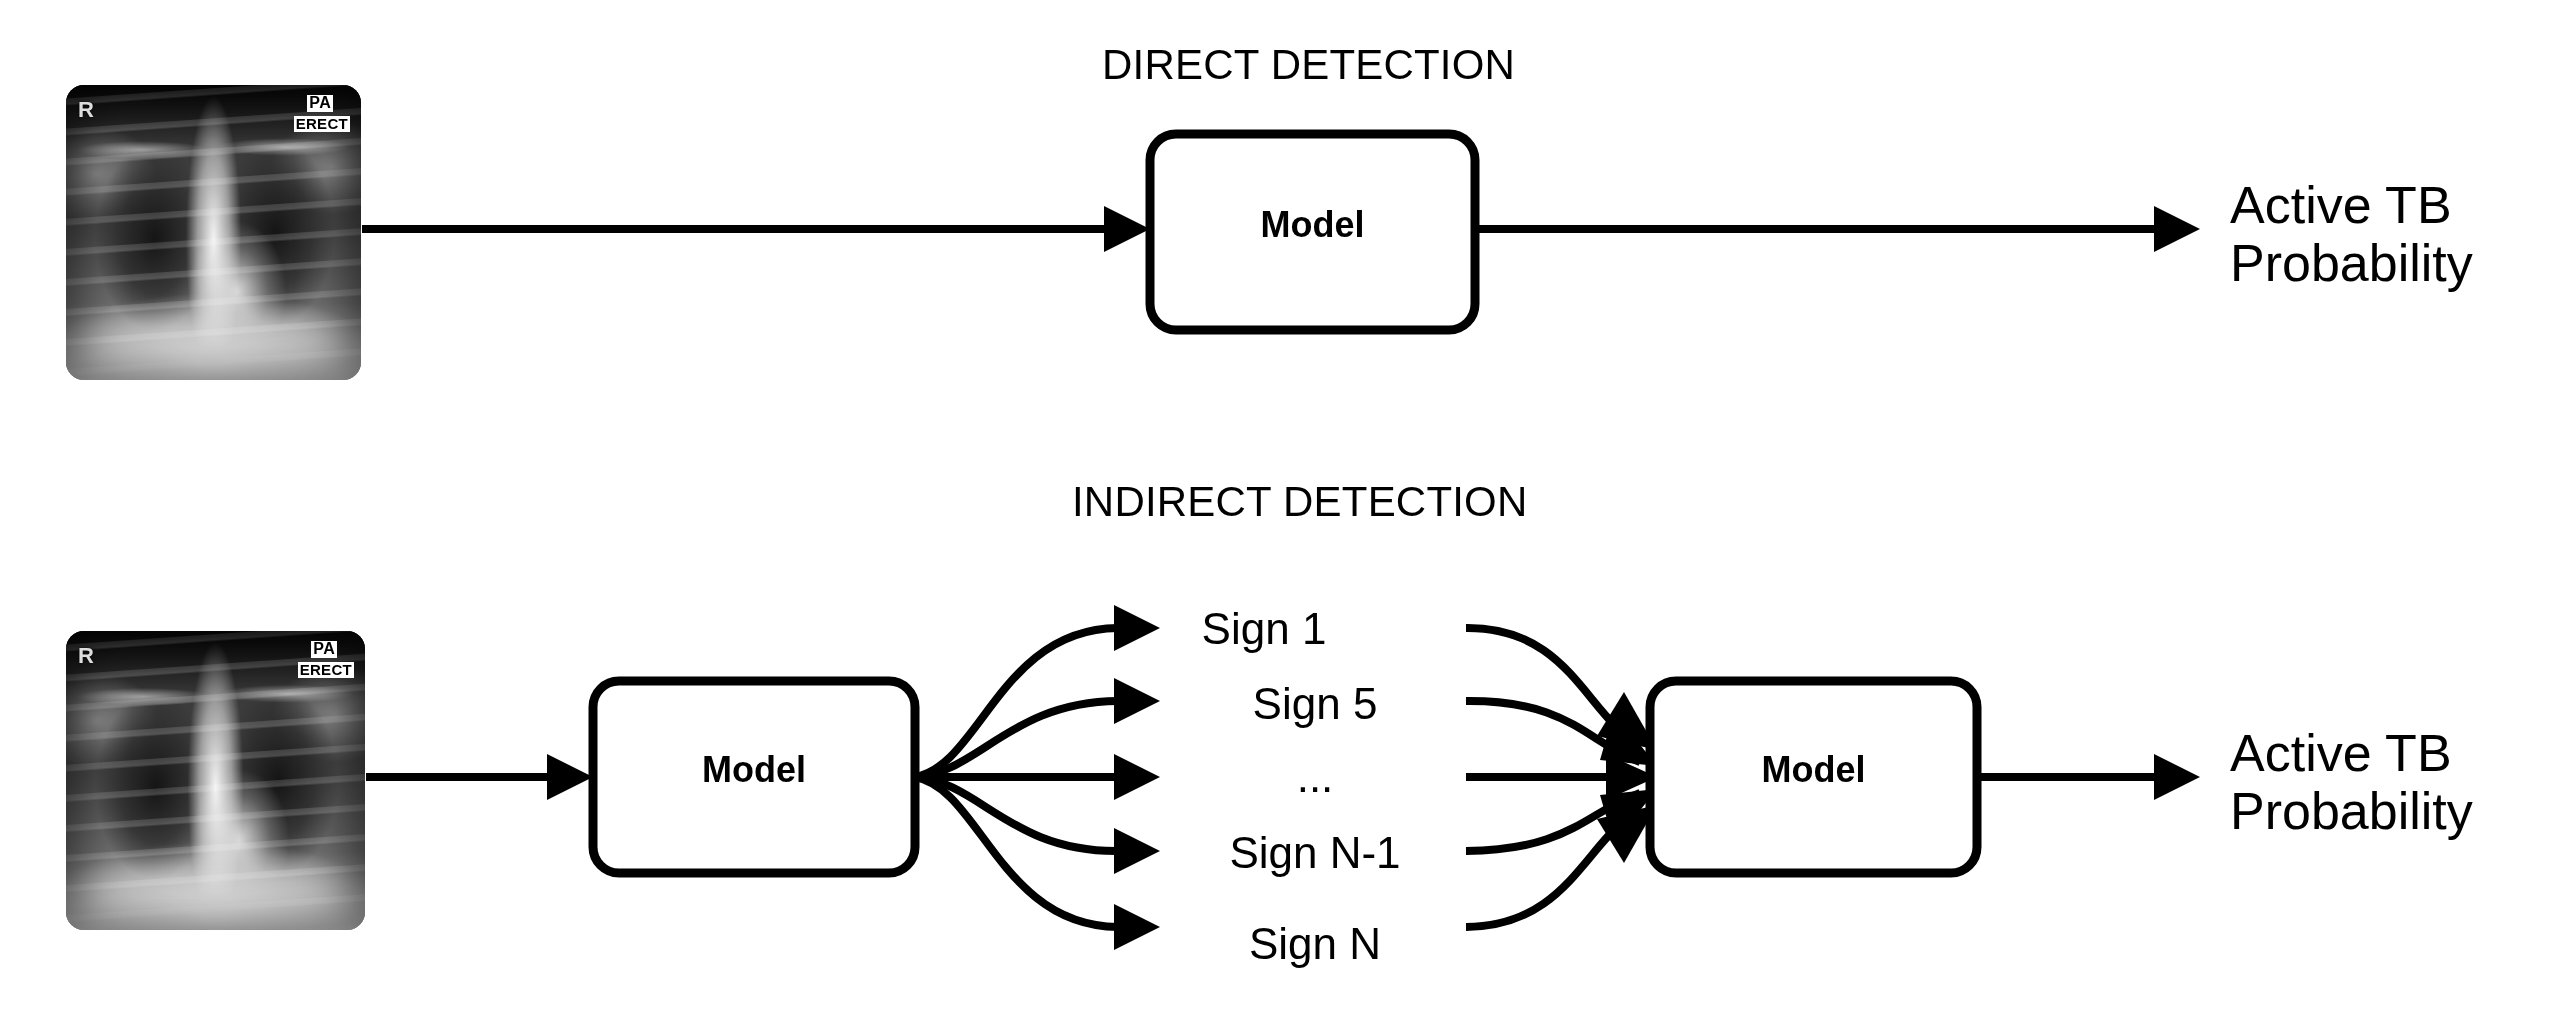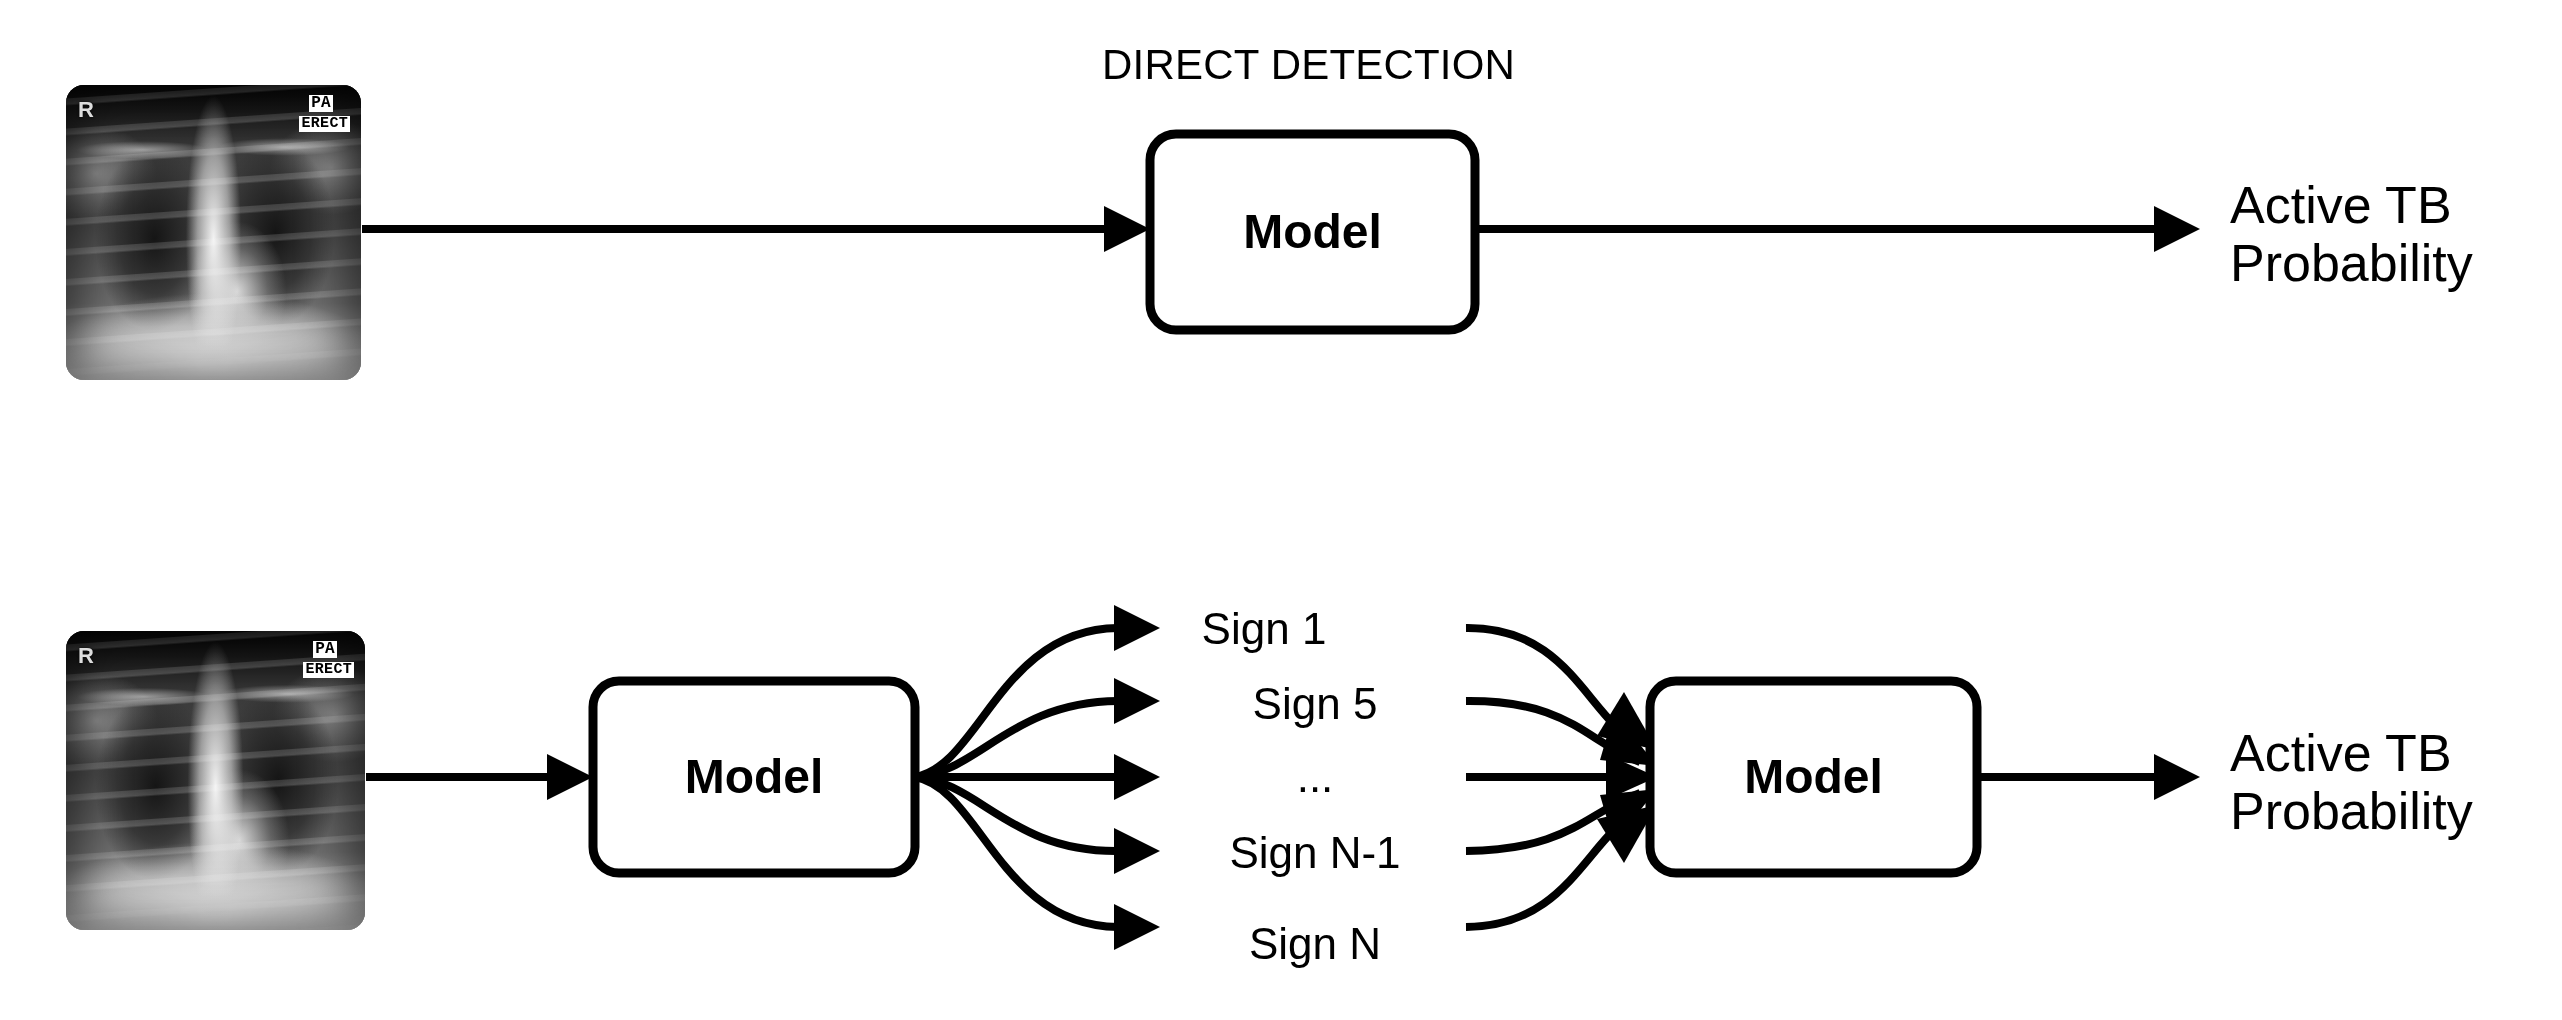--- a/index.html
+++ b/index.html
@@ -78,21 +78,21 @@
       radial-gradient(ellipse 30% 4% at 26% 22%, rgba(255,255,255,0.5) 0%, rgba(255,255,255,0) 75%),
       radial-gradient(ellipse 30% 4% at 74% 21%, rgba(255,255,255,0.5) 0%, rgba(255,255,255,0) 75%);
   }
   .xray-vig {
     position: absolute;
     inset: 0;
     box-shadow: inset 0 0 46px 14px rgba(0,0,0,0.55);
   }
   .xray-marker {
     position: absolute;
-    font-family: Liberation Mono, monospace;
+    font-family: Liberation Sans, sans-serif;
     font-weight: bold;
     color: #000000;
     background: #ffffff;
     line-height: 1.05;
     padding: 0px 2px;
     letter-spacing: 0.3px;
     white-space: nowrap;
   }
   .xray-rmark {
     position: absolute;
@@ -106,21 +106,21 @@
   .section-title {
     position: absolute;
     font-size: 42px;
     font-weight: normal;
     letter-spacing: 0.2px;
     white-space: nowrap;
     color: #000000;
   }
   .box-label {
     position: absolute;
-    font-size: 48px;
+    font-size: 36px;
     font-weight: bold;
     white-space: nowrap;
     color: #000000;
     text-align: center;
   }
   .sign-label {
     position: absolute;
     font-size: 44px;
     font-weight: normal;
     white-space: nowrap;
@@ -216,20 +216,21 @@
     <div class="xray-ribs"></div>
     <div class="xray-clav"></div>
     <div class="xray-vig"></div>
     <span class="xray-rmark" style="left:12px; top:12px; font-size:22px;">R</span>
     <span class="xray-marker" style="right:28px; top:10px; font-size:16px;">PA</span>
     <span class="xray-marker" style="right:11px; top:31px; font-size:15px;">ERECT</span>
   </div>
 
   <div class="section-title" style="left:1102px; top:41px;">DIRECT DETECTION</div>
 
+  <div class="section-title" style="left:1072px; top:478px;">INDIRECT DETECTION</div>
 
   <div class="box-label" style="left:1150px; top:204px; width:325px;">Model</div>
 
   <div class="box-label" style="left:593px; top:749px; width:322px;">Model</div>
 
   <div class="box-label" style="left:1650px; top:749px; width:327px;">Model</div>
 
   <div class="sign-label" style="left:1264px; top:604px;">Sign 1</div>
   <div class="sign-label" style="left:1315px; top:679px;">Sign 5</div>
   <div class="sign-label" style="left:1315px; top:752px;">...</div>

